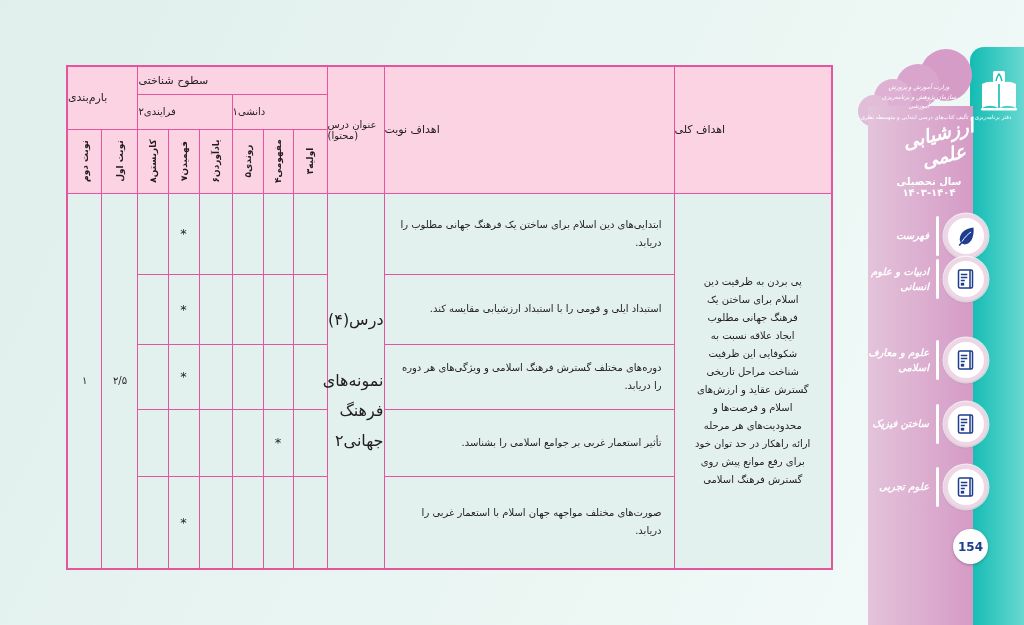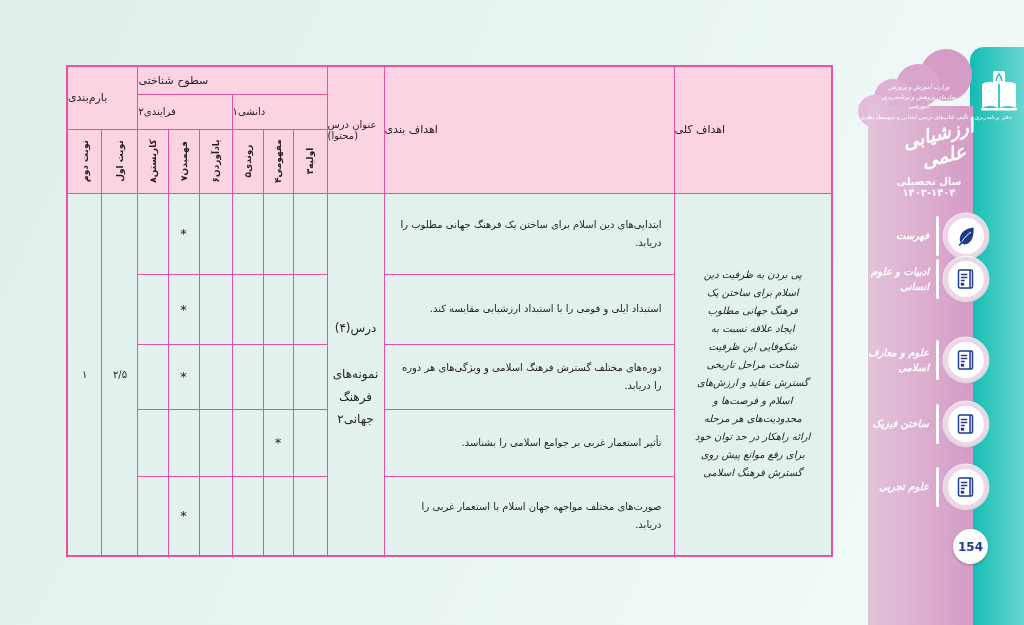--- a/index.html
+++ b/index.html
@@ -29,22 +29,22 @@
   .cell { background:#e2f1ed; }
   .hdr.small { font-size:10px; }
   .pre  { white-space:pre-line; }
   .vcell { position:relative; }
   .vcell .vert {
     position:absolute; left:50%; top:50%;
     transform:translate(-50%,-50%) rotate(-90deg);
     white-space:nowrap; font-size:9px; font-weight:bold; color:#221c20;
   }
   .obj { font-size:10px; text-align:right; padding:4px 12px 4px 8px; line-height:1.8; }
-  .general { font-size:10px; text-align:center; padding:4px 18px; line-height:1.8;font-style:italic; }
-  .lesson  { font-size:12px; font-weight:bold; text-align:center; line-height:1.9;margin-left:32px; }
+  .general { font-size:10px; text-align:center; padding:4px 18px; line-height:1.8; }
+  .lesson  { font-size:16px; font-weight:bold; line-height:1.9;margin-left:32px; }
   .star { text-align:center; font-size:13px; font-weight:bold; }
   .grade { text-align:center; font-size:10px; }
 
   
   .teal-strip {
     position:absolute; top:47px; right:0; width:54px; height:578px;
     background:linear-gradient(to left,#68d7d1,#12bcb3);
     border-top-left-radius:14px;
   }
   .pink-panel {
@@ -114,21 +114,21 @@
         <col style="width:31px">
       <col style="width:33px">
         <col style="width:31px">
         <col style="width:30px">
       <col style="width:36px">
         <col style="width:35px">
     </colgroup>
     <tbody>
         <tr style="height:28px">
       <th class="hdr" rowspan="3">اهداف کلی</th>
-      <th class="hdr" rowspan="3">اهداف بندی</th>
+      <th class="hdr" rowspan="3">اهداف نوبت</th>
       <th class="hdr small pre" rowspan="3">عنوان درس
 (محتوا)</th>
       <th class="hdr" colspan="6">سطوح شناختی</th>
       <th class="hdr" colspan="2" rowspan="2">بارم‌بندی</th>
     </tr>
     <tr style="height:35px">
       <th class="hdr small" colspan="3">دانشی۱</th>
       <th class="hdr small" colspan="3">فرایندی۲</th>
     </tr>
     <tr style="height:64px">
@@ -198,21 +198,21 @@
     </tr>
     <tr style="height:67px">
       <td class="cell obj">تأثیر استعمار غربی بر جوامع اسلامی را بشناسد.</td>
       <td class="cell star"></td>
       <td class="cell star">*</td>
       <td class="cell star"></td>
       <td class="cell star"></td>
       <td class="cell star"></td>
       <td class="cell star"></td>
     </tr>
-    <tr style="height:80px">
+    <tr style="height:93px">
       <td class="cell obj">صورت‌های مختلف مواجهه جهان اسلام با استعمار غربی را دریابد.</td>
       <td class="cell star"></td>
       <td class="cell star"></td>
       <td class="cell star"></td>
       <td class="cell star"></td>
       <td class="cell star">*</td>
       <td class="cell star"></td>
     </tr>
   </tbody>
     </table>

